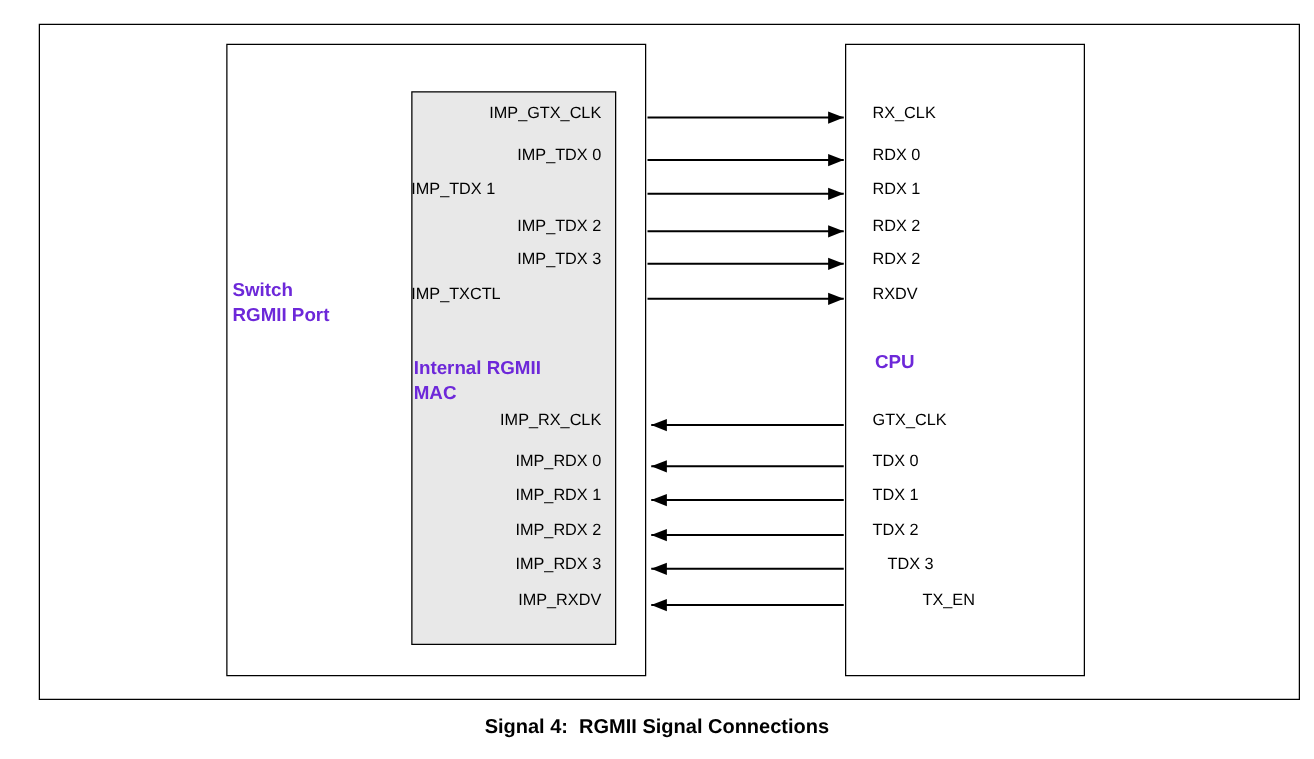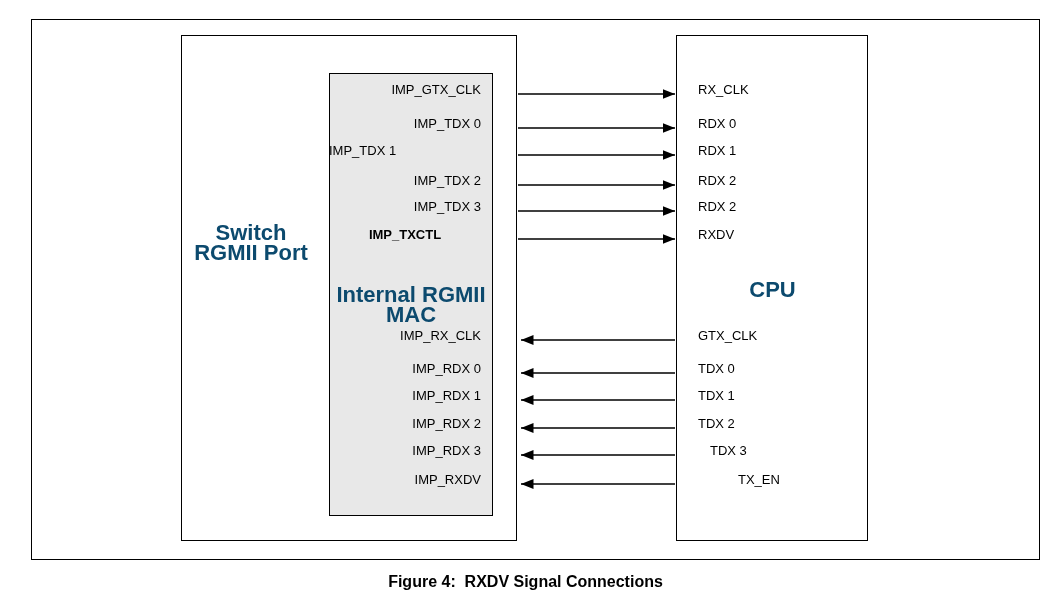--- a/index.html
+++ b/index.html
@@ -57,25 +57,25 @@
     top: 35px;
     width: 192px;
     height: 506px;
     border: 1.5px solid #000000;
     box-sizing: border-box;
     background: #ffffff;
   }
   .block-title {
     position: absolute;
     font-weight: bold;
-    font-size: 22px;
+    font-size: 15px;
     line-height: 20px;
-    text-align: center;
+    text-align: left;
     white-space: pre-line;
-    color: #0c4a6e;
+    color: #6d28d9;
   }
   #switch-title {
     left: 186px;
     top: 223px;
     width: 130px;
   }
   #mac-title {
     left: 331px;
     top: 266px;
     width: 160px;
@@ -166,31 +166,31 @@
       <div class="sig-label" style="left: 329px; width: 152px; text-align: right; top: 82px;">IMP_GTX_CLK</div>
       <div class="sig-label sig-right" style="top: 82px;">RX_CLK</div>
       <div class="sig-label" style="left: 329px; width: 152px; text-align: right; top: 116px;">IMP_TDX 0</div>
       <div class="sig-label sig-right" style="top: 116px;">RDX 0</div>
       <div class="sig-label" style="left: 329px; width: 152px; top: 143px;">IMP_TDX 1</div>
       <div class="sig-label sig-right" style="top: 143px;">RDX 1</div>
       <div class="sig-label" style="left: 329px; width: 152px; text-align: right; top: 173px;">IMP_TDX 2</div>
       <div class="sig-label sig-right" style="top: 173px;">RDX 2</div>
       <div class="sig-label" style="left: 329px; width: 152px; text-align: right; top: 199px;">IMP_TDX 3</div>
       <div class="sig-label sig-right" style="top: 199px;">RDX 2</div>
-      <div class="sig-label" style="left: 329px; width: 152px; text-align: center; top: 227px; font-weight: bold;">IMP_TXCTL</div>
+      <div class="sig-label" style="left: 329px; width: 152px; text-align: left; top: 227px;">IMP_TXCTL</div>
       <div class="sig-label sig-right" style="top: 227px;">RXDV</div>
       <div class="sig-label" style="left: 329px; width: 152px; text-align: right; top: 328px;">IMP_RX_CLK</div>
       <div class="sig-label sig-right" style="top: 328px;">GTX_CLK</div>
       <div class="sig-label" style="left: 329px; width: 152px; text-align: right; top: 361px;">IMP_RDX 0</div>
       <div class="sig-label sig-right" style="top: 361px;">TDX 0</div>
       <div class="sig-label" style="left: 329px; width: 152px; text-align: right; top: 388px;">IMP_RDX 1</div>
       <div class="sig-label sig-right" style="top: 388px;">TDX 1</div>
       <div class="sig-label" style="left: 329px; width: 152px; text-align: right; top: 416px;">IMP_RDX 2</div>
       <div class="sig-label sig-right" style="top: 416px;">TDX 2</div>
       <div class="sig-label" style="left: 329px; width: 152px; text-align: right; top: 443px;">IMP_RDX 3</div>
       <div class="sig-label sig-right" style="top: 443px; margin-left: 12px;">TDX 3</div>
       <div class="sig-label" style="left: 329px; width: 152px; text-align: right; top: 472px;">IMP_RXDV</div>
       <div class="sig-label sig-right" style="top: 472px; margin-left: 40px;">TX_EN</div>
     </div>
 
-  <div class="caption">Figure 4:  RXDV Signal Connections</div>
+  <div class="caption">Signal 4:  RGMII Signal Connections</div>
 
 </div>
 
 </body></html>

